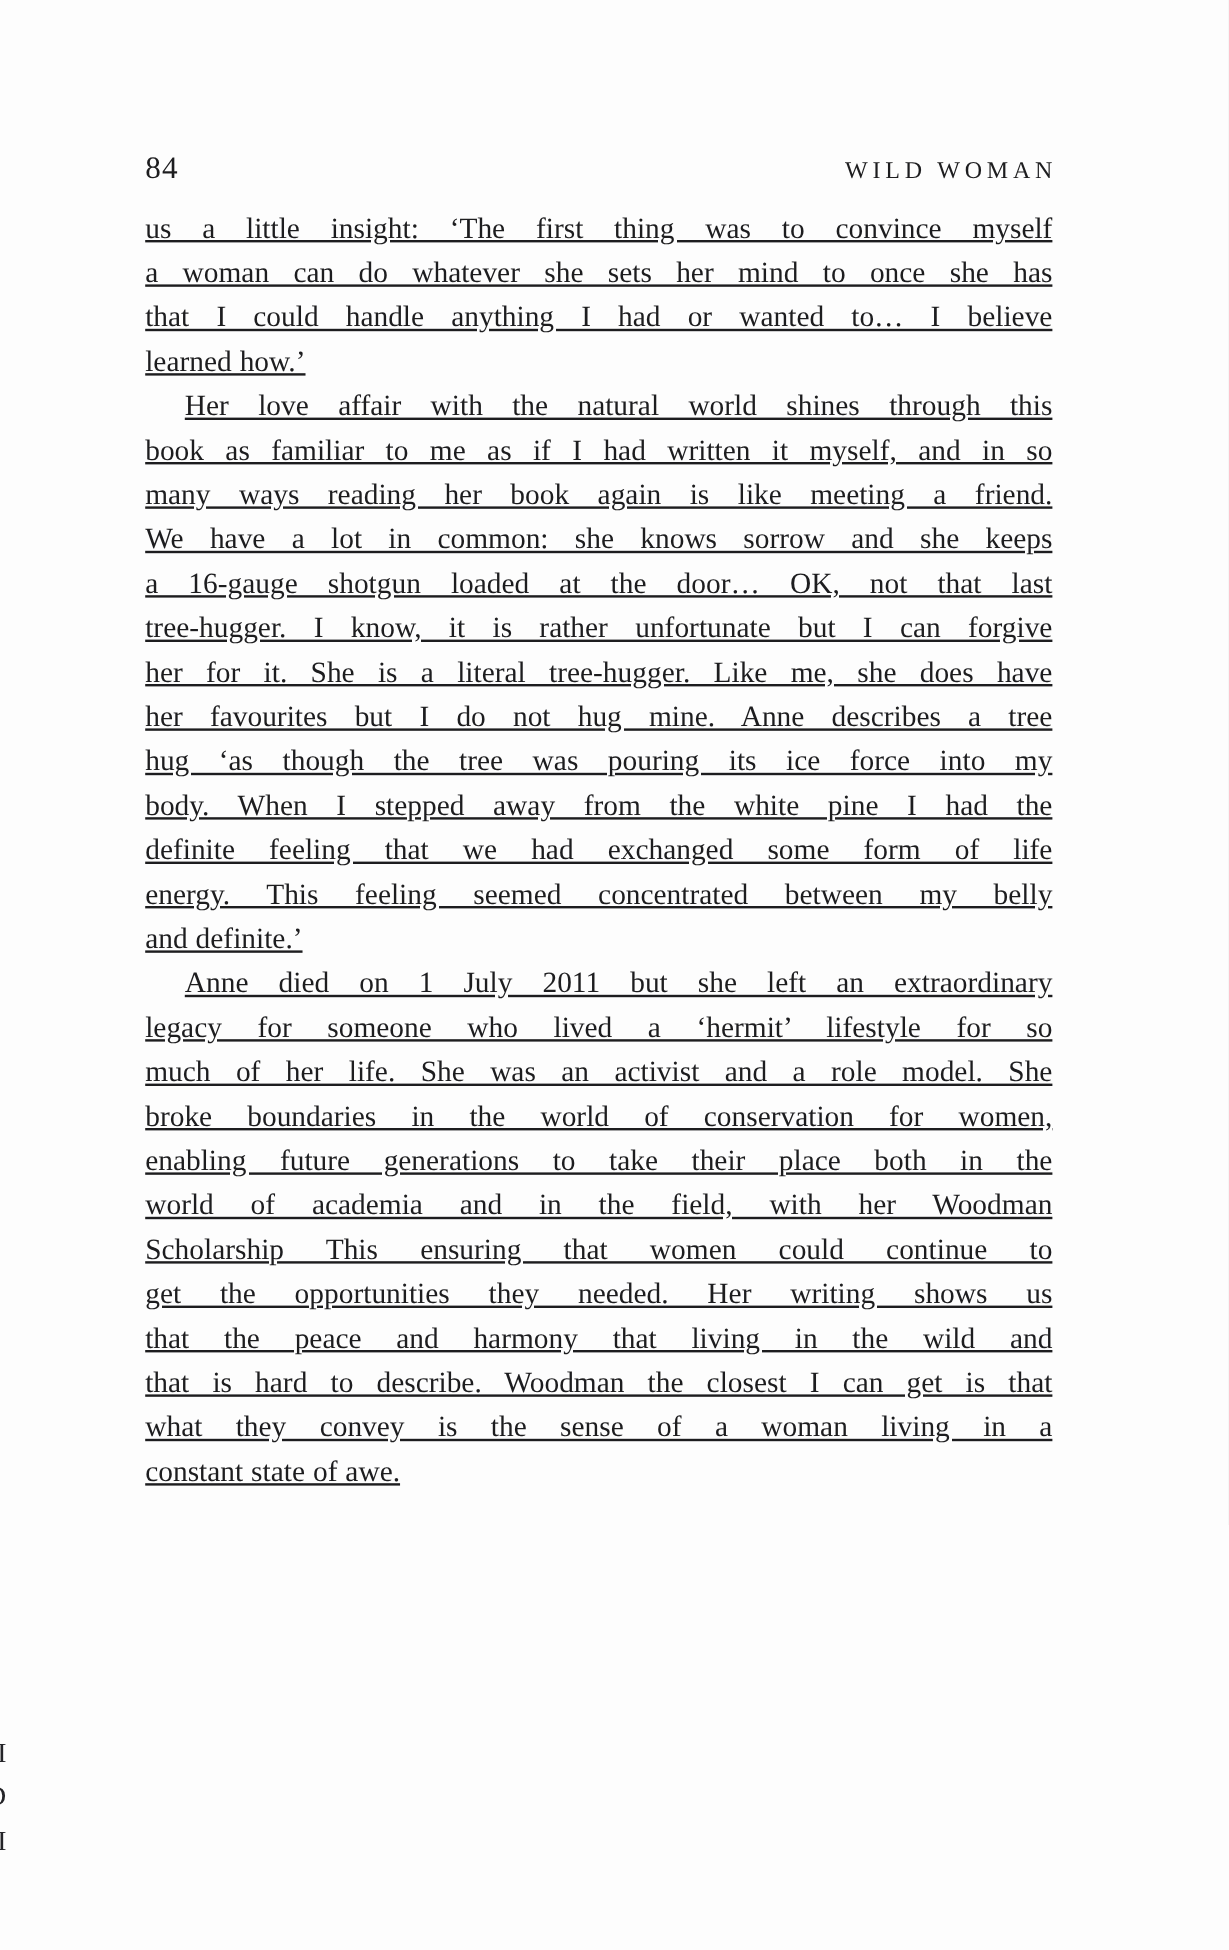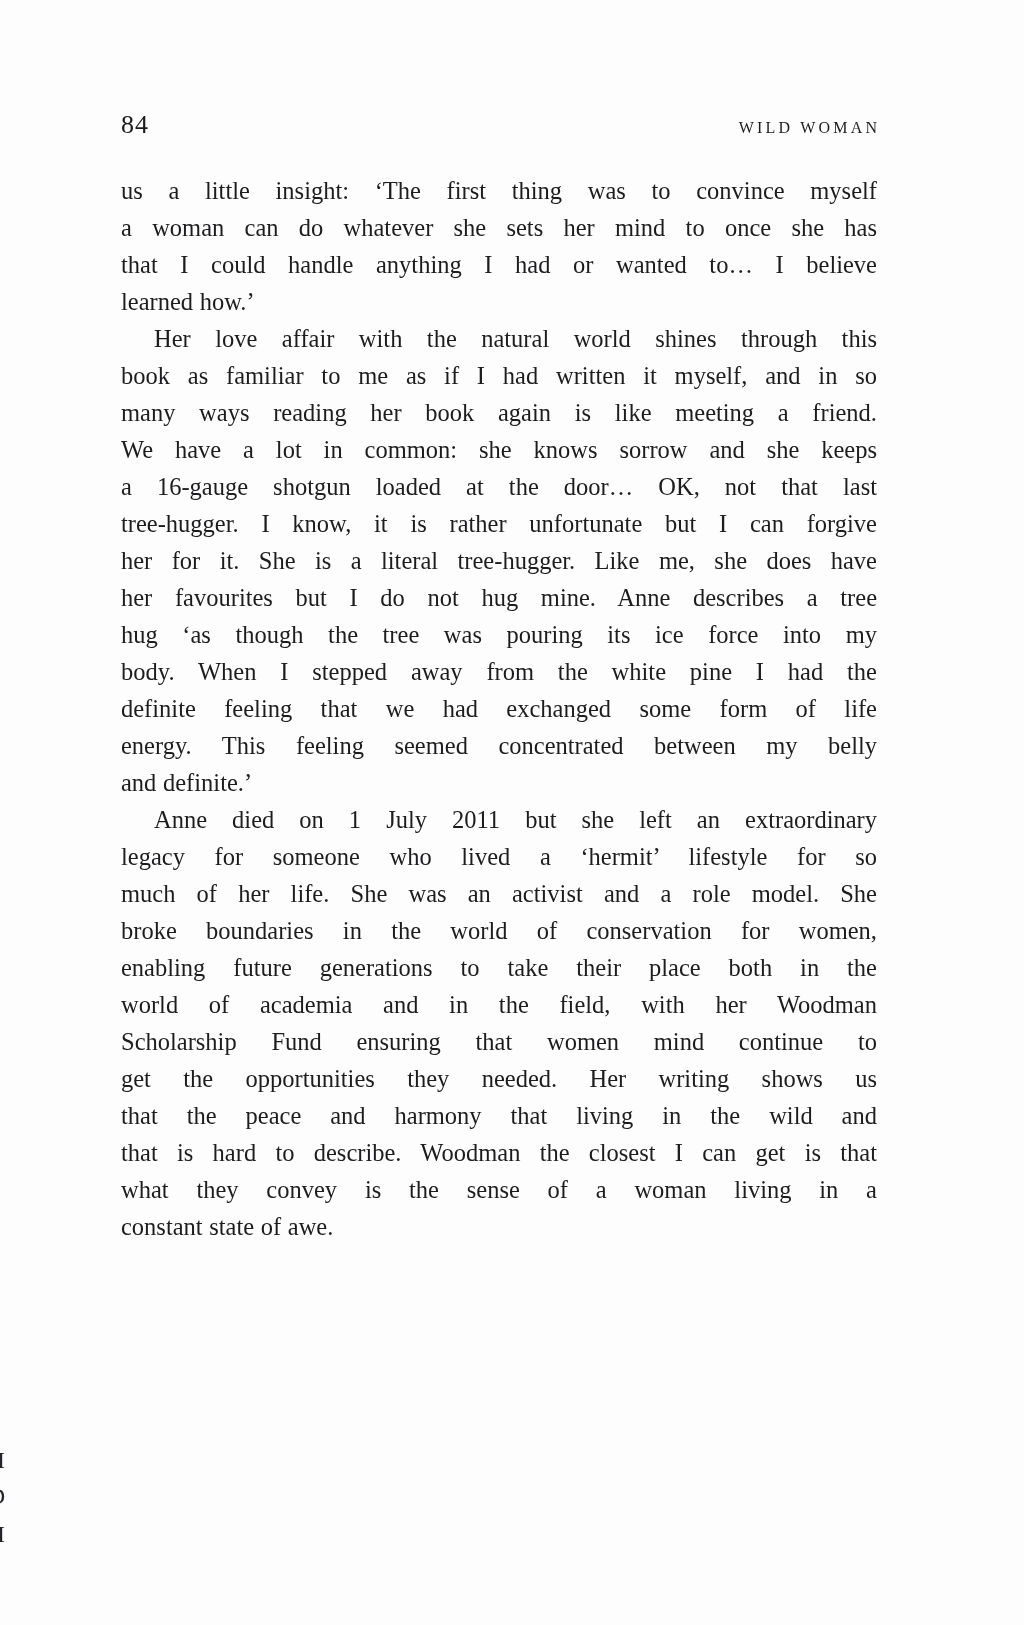--- a/index.html
+++ b/index.html
@@ -12,44 +12,45 @@
     width: 1024px;
     height: 1625px;
     background: #fdfdfd;
     overflow: hidden;
     font-family: "Liberation Serif", "DejaVu Serif", serif;
     color: #1d1d1f;
   }
   
   .running-header {
     position: absolute;
-    top: 110px;
+    top: 125px;
     left: 121px;
     width: 756px;
     display: flex;
     justify-content: space-between;
     align-items: baseline;
   }
   .folio {
     font-size: 26px;
     letter-spacing: 1px;
   }
   .book-title {
-    font-size: 16px;
+    font-size: 20px;
     letter-spacing: 0.2em;
     margin-right: -0.2em; 
   }
   
   .page-body {
     position: absolute;
     top: 172px;
     left: 121px;
     width: 756px;
     font-size: 24.5px;
     line-height: 37px;
+    text-decoration: underline;
   }
   .paragraph { margin: 0; }
   .text-line {
     text-align: justify;
     text-align-last: justify;
     word-spacing: 0.02em;
     white-space: normal;
   }
   .text-line.last {
     text-align: right;
@@ -109,21 +110,21 @@
         <div class="text-line">energy. This feeling seemed concentrated between my belly</div>
         <div class="text-line last">and definite.’</div>
       </div>
       <div class="paragraph indent">
         <div class="text-line">Anne died on 1 July 2011 but she left an extraordinary</div>
         <div class="text-line">legacy for someone who lived a ‘hermit’ lifestyle for so</div>
         <div class="text-line">much of her life. She was an activist and a role model. She</div>
         <div class="text-line">broke boundaries in the world of conservation for women,</div>
         <div class="text-line">enabling future generations to take their place both in the</div>
         <div class="text-line">world of academia and in the field, with her Woodman</div>
-        <div class="text-line">Scholarship Fund ensuring that women mind continue to</div>
+        <div class="text-line">Scholarship This ensuring that women could continue to</div>
         <div class="text-line">get the opportunities they needed. Her writing shows us</div>
         <div class="text-line">that the peace and harmony that living in the wild and</div>
         <div class="text-line">that is hard to describe. Woodman the closest I can get is that</div>
         <div class="text-line">what they convey is the sense of a woman living in a</div>
         <div class="text-line last">constant state of awe.</div>
       </div>
     </div>
 
   <div class="edge-artifacts">
 

